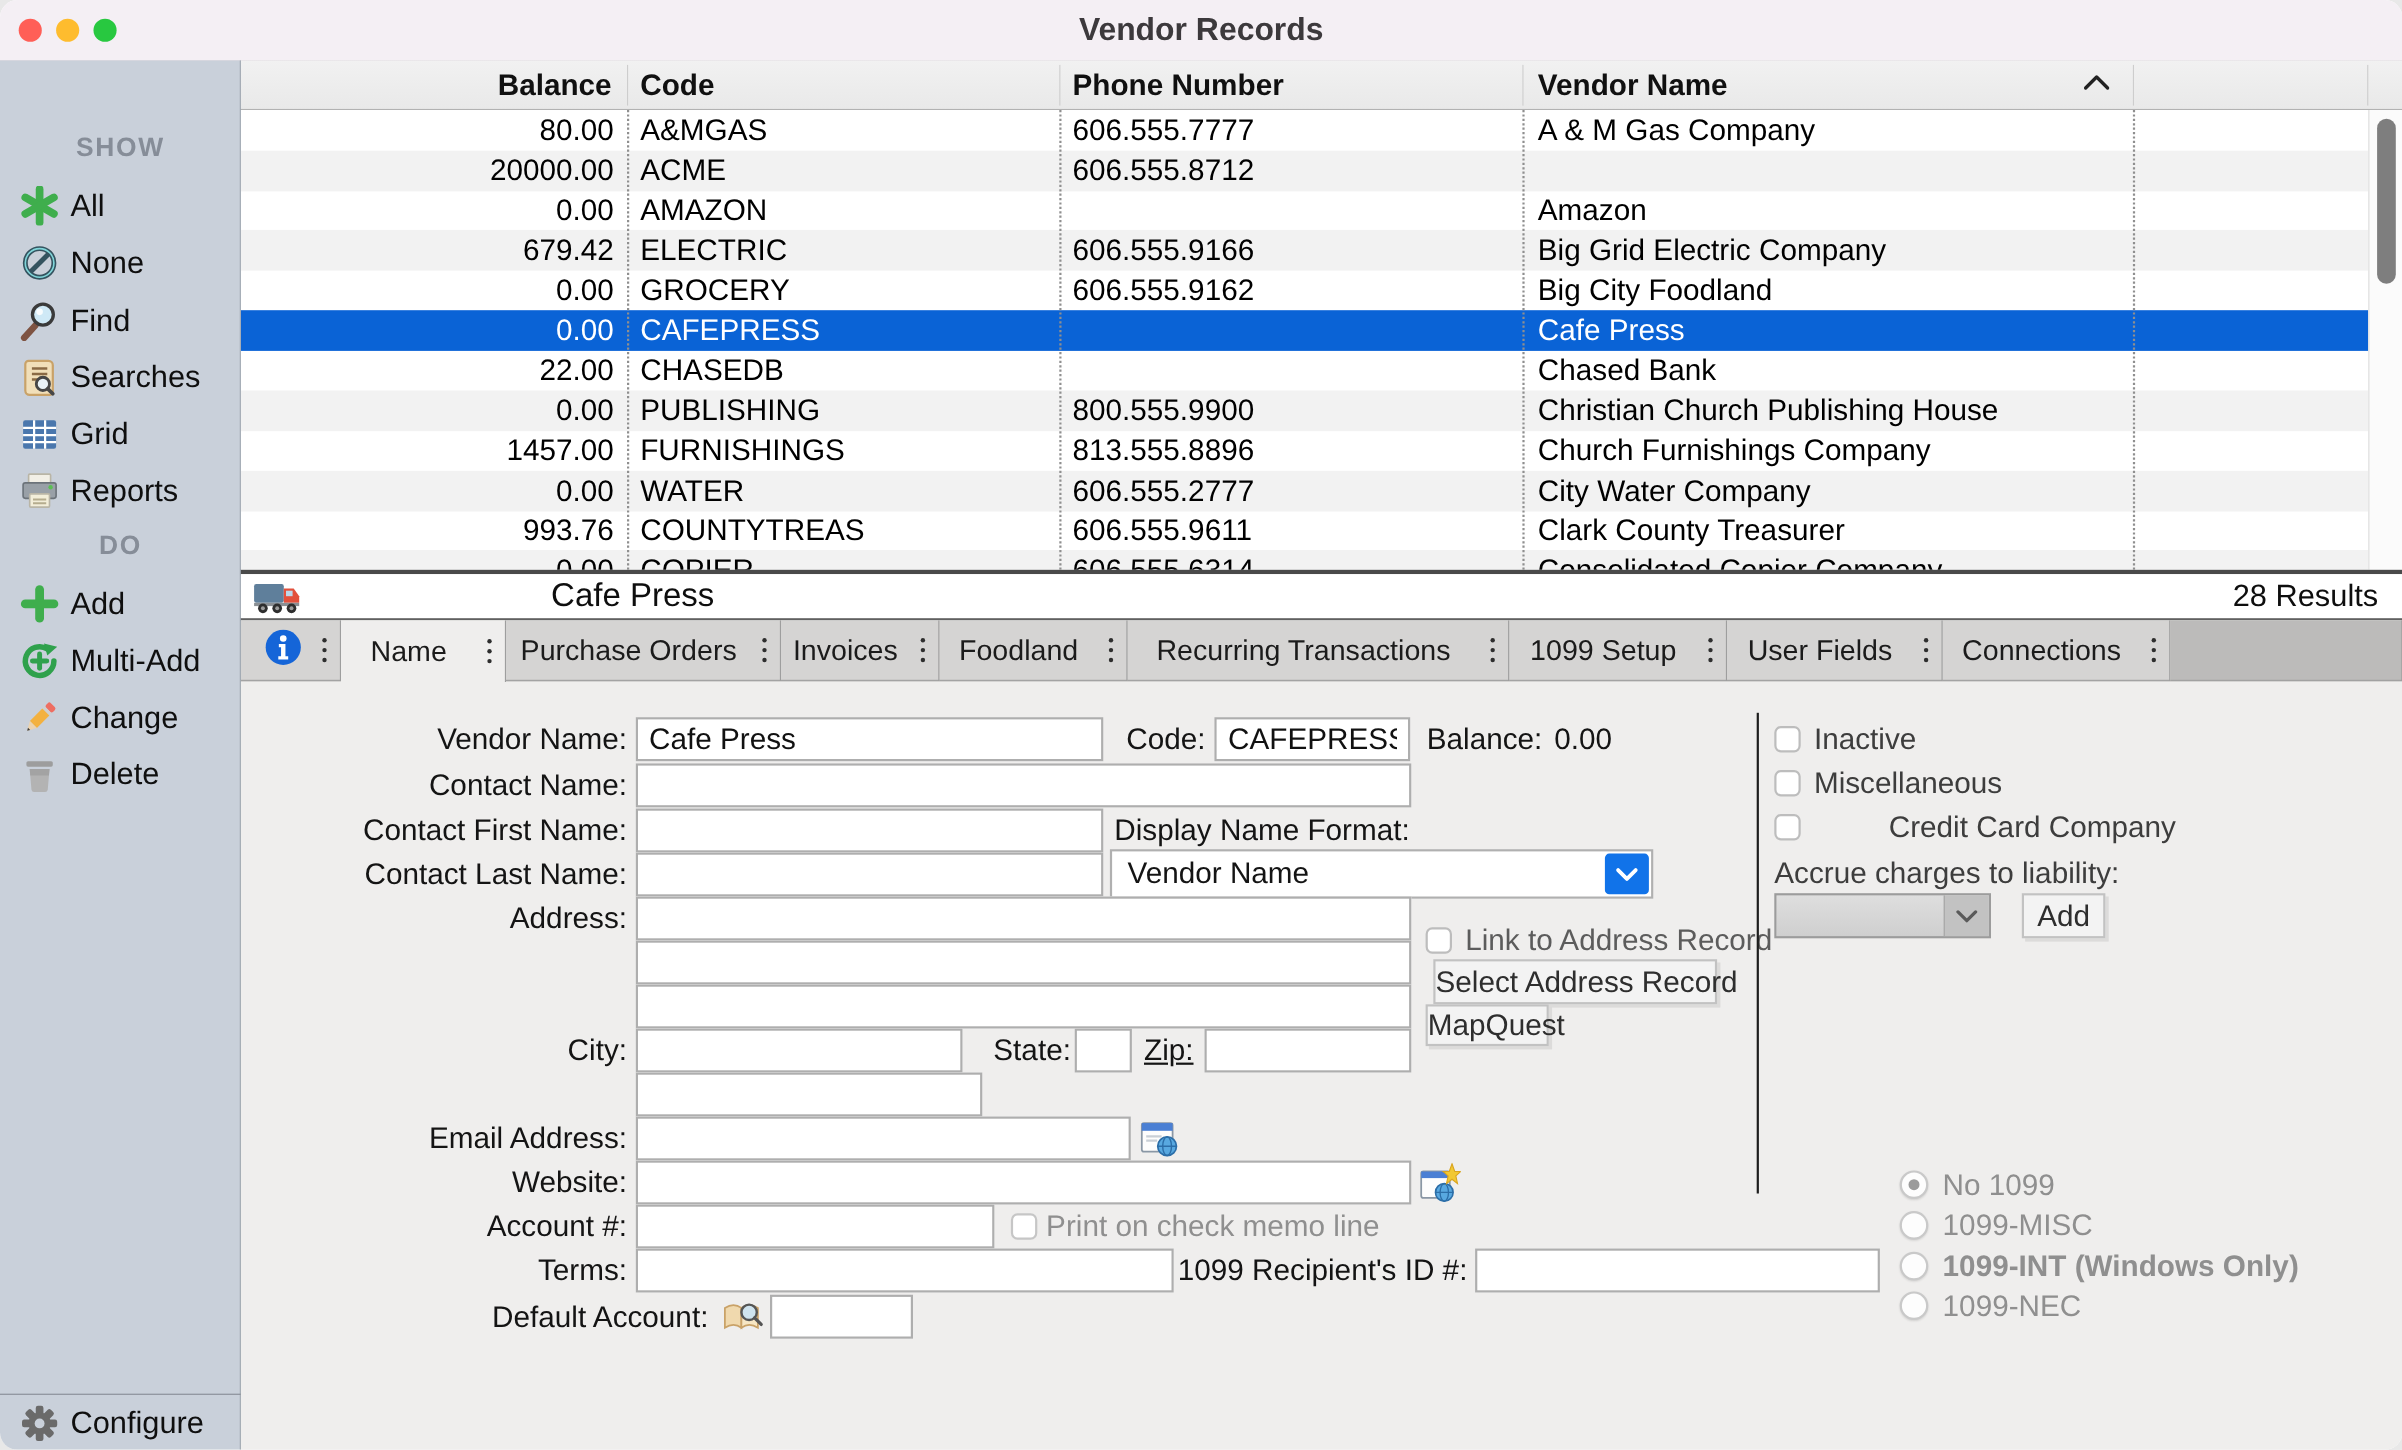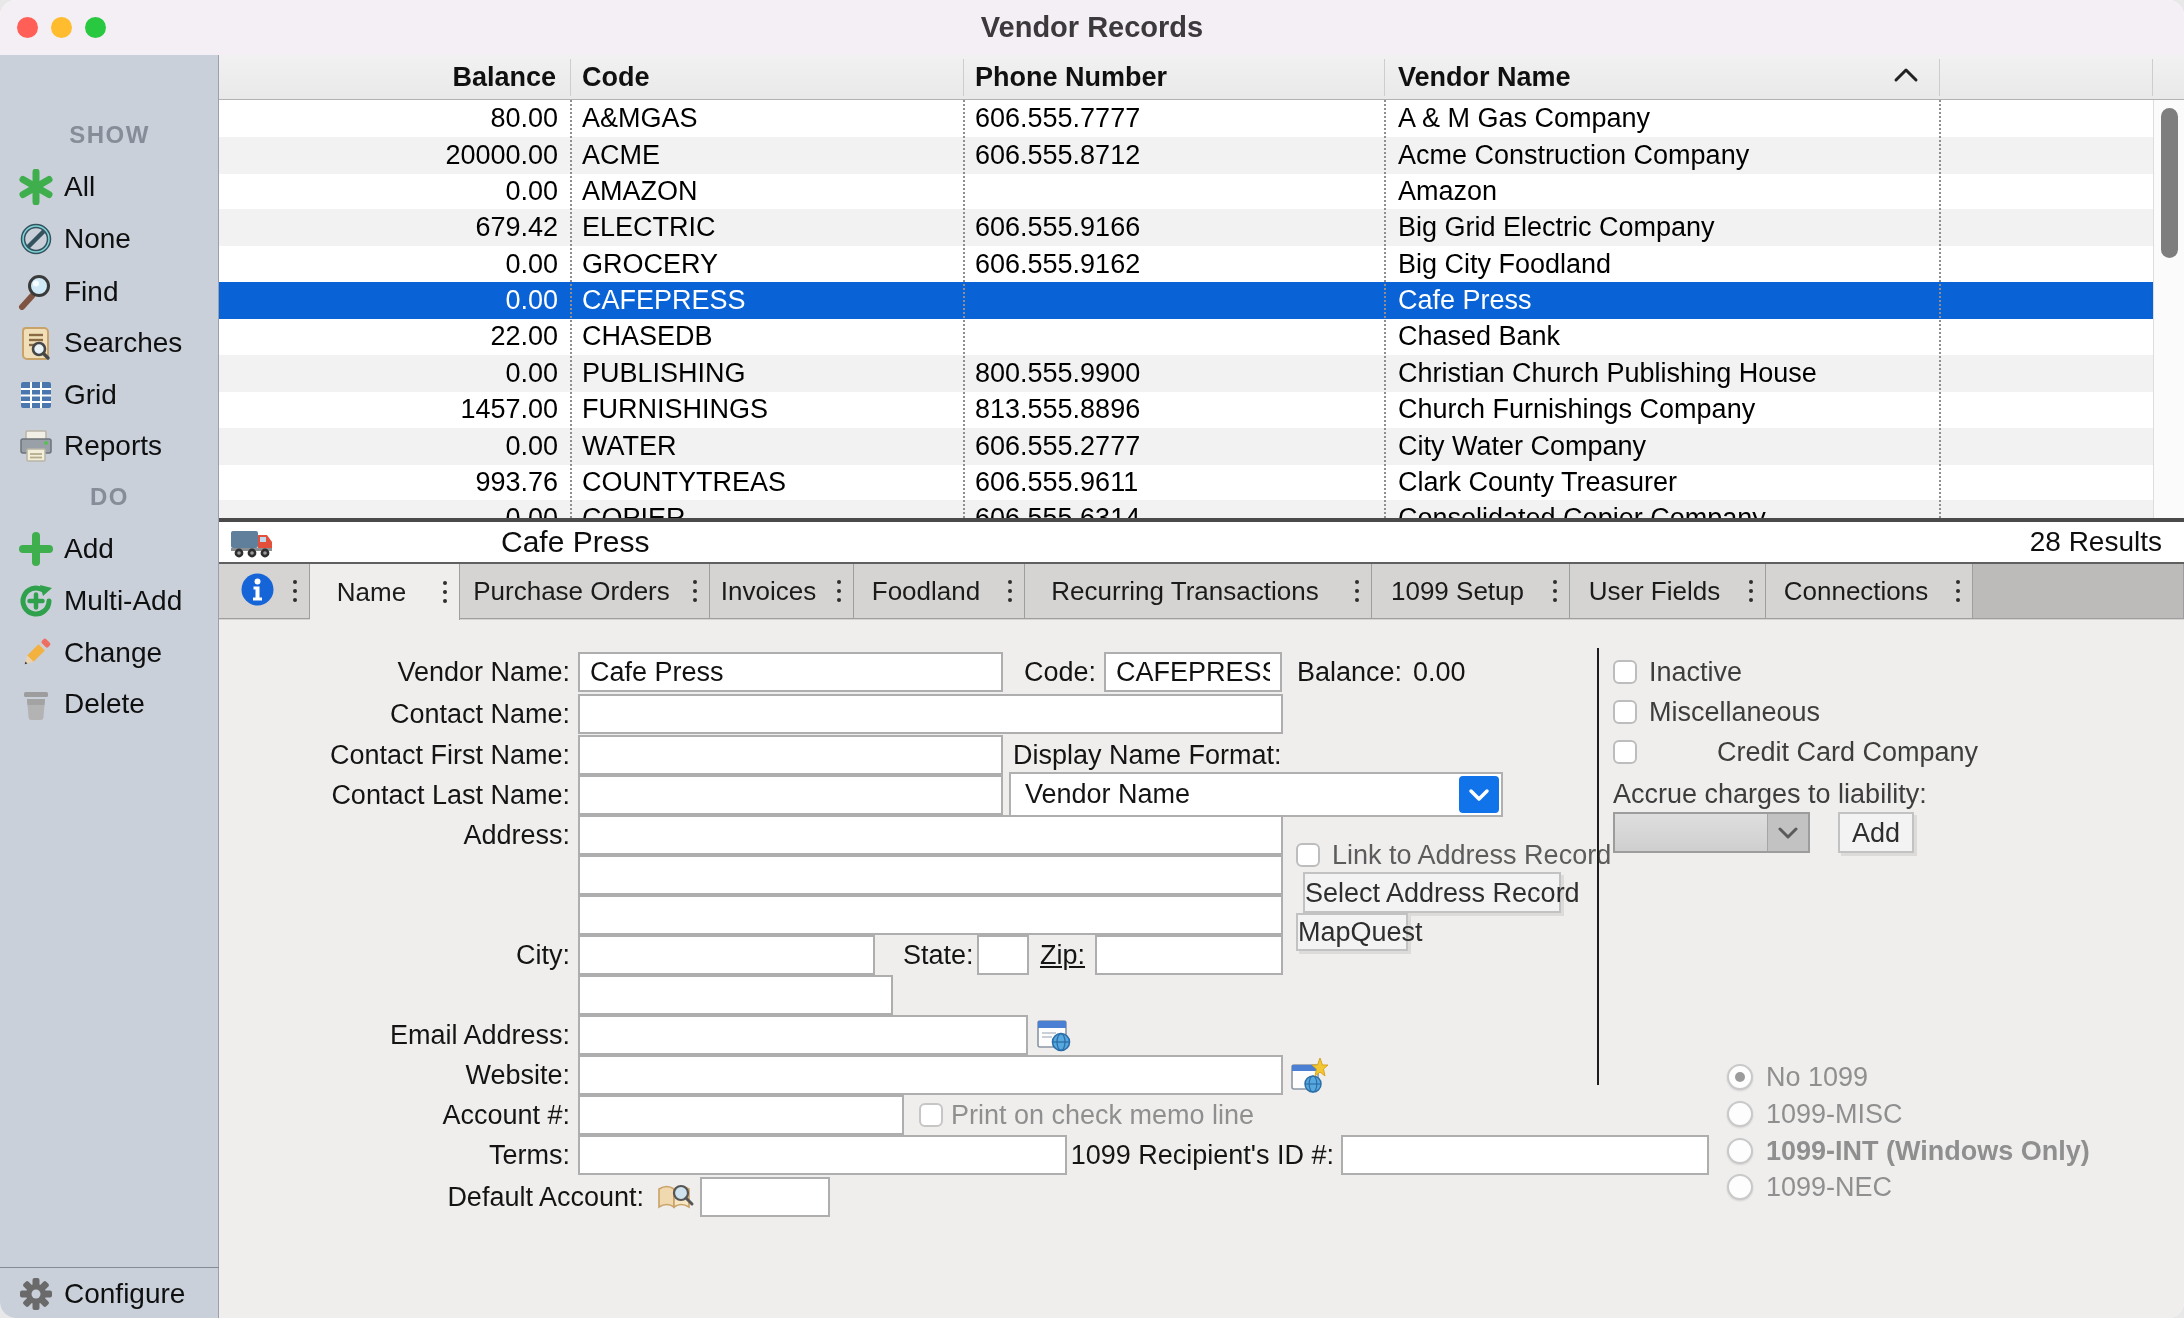--- a/index.html
+++ b/index.html
@@ -253,21 +253,20 @@
     <div class="trow" style="top:0;">
       <span class="tc r" style="left:0;width:339px;">80.00</span>
       <span class="tc" style="left:363px;">A&amp;MGAS</span>
       <span class="tc" style="left:756px;">606.555.7777</span>
       <span class="tc" style="left:1179px;">A &amp; M Gas Company</span>
     </div>
     <div class="trow alt" style="top:37px;">
       <span class="tc r" style="left:0;width:339px;">20000.00</span>
       <span class="tc" style="left:363px;">ACME</span>
       <span class="tc" style="left:756px;">606.555.8712</span>
-      <span class="tc" style="left:1179px;">Acme Construction Company</span>
     </div>
     <div class="trow" style="top:73px;">
       <span class="tc r" style="left:0;width:339px;">0.00</span>
       <span class="tc" style="left:363px;">AMAZON</span>
       <span class="tc" style="left:756px;"></span>
       <span class="tc" style="left:1179px;">Amazon</span>
     </div>
     <div class="trow alt" style="top:109px;">
       <span class="tc r" style="left:0;width:339px;">679.42</span>
       <span class="tc" style="left:363px;">ELECTRIC</span>

